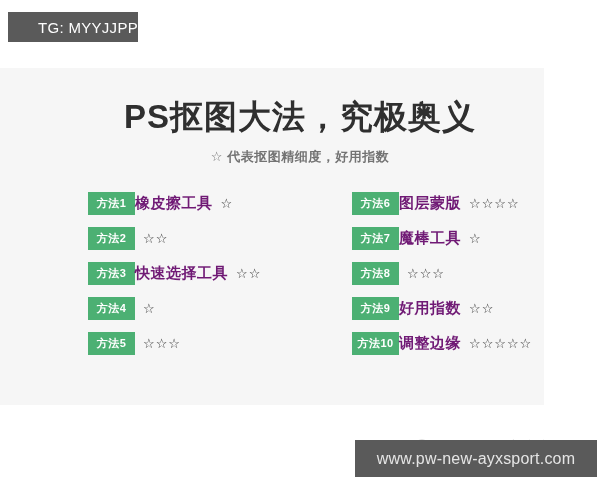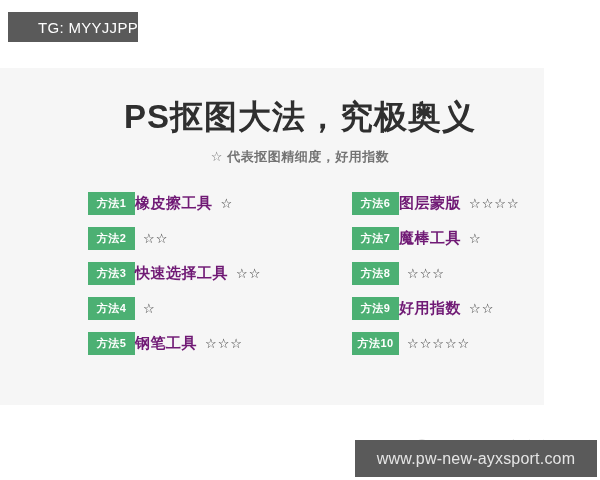--- a/index.html
+++ b/index.html
@@ -186,21 +186,20 @@
       <span class="method-stars">☆☆</span>
     </div>
 
     <div class="method-row">
       <span class="method-badge">方法4</span>
       <span class="method-stars">☆</span>
     </div>
 
     <div class="method-row">
       <span class="method-badge">方法5</span>
-      <span class="method-label">钢笔工具</span>
       <span class="method-stars">☆☆☆</span>
     </div>
 
   </div>
 
   <div class="method-column" id="column-right">
 
     <div class="method-row">
       <span class="method-badge">方法6</span>
       <span class="method-label">图层蒙版</span>
@@ -219,20 +218,21 @@
     </div>
 
     <div class="method-row">
       <span class="method-badge">方法9</span>
       <span class="method-label">好用指数</span>
       <span class="method-stars">☆☆</span>
     </div>
 
     <div class="method-row">
       <span class="method-badge">方法10</span>
+      <span class="method-label">调整边缘</span>
       <span class="method-stars">☆☆☆☆☆</span>
     </div>
 
   </div>
 
   <div id="wechat-footer">
     <svg class="wechat-icon" viewBox="0 0 28 22">
       <ellipse cx="10" cy="8.5" rx="9" ry="7.4" fill="#9a9a9a"></ellipse>
       <polygon points="6,14 5,19 9.5,16" fill="#9a9a9a"></polygon>
       <circle cx="6.8" cy="6.4" r="1.25" fill="#f6f6f6"></circle>

